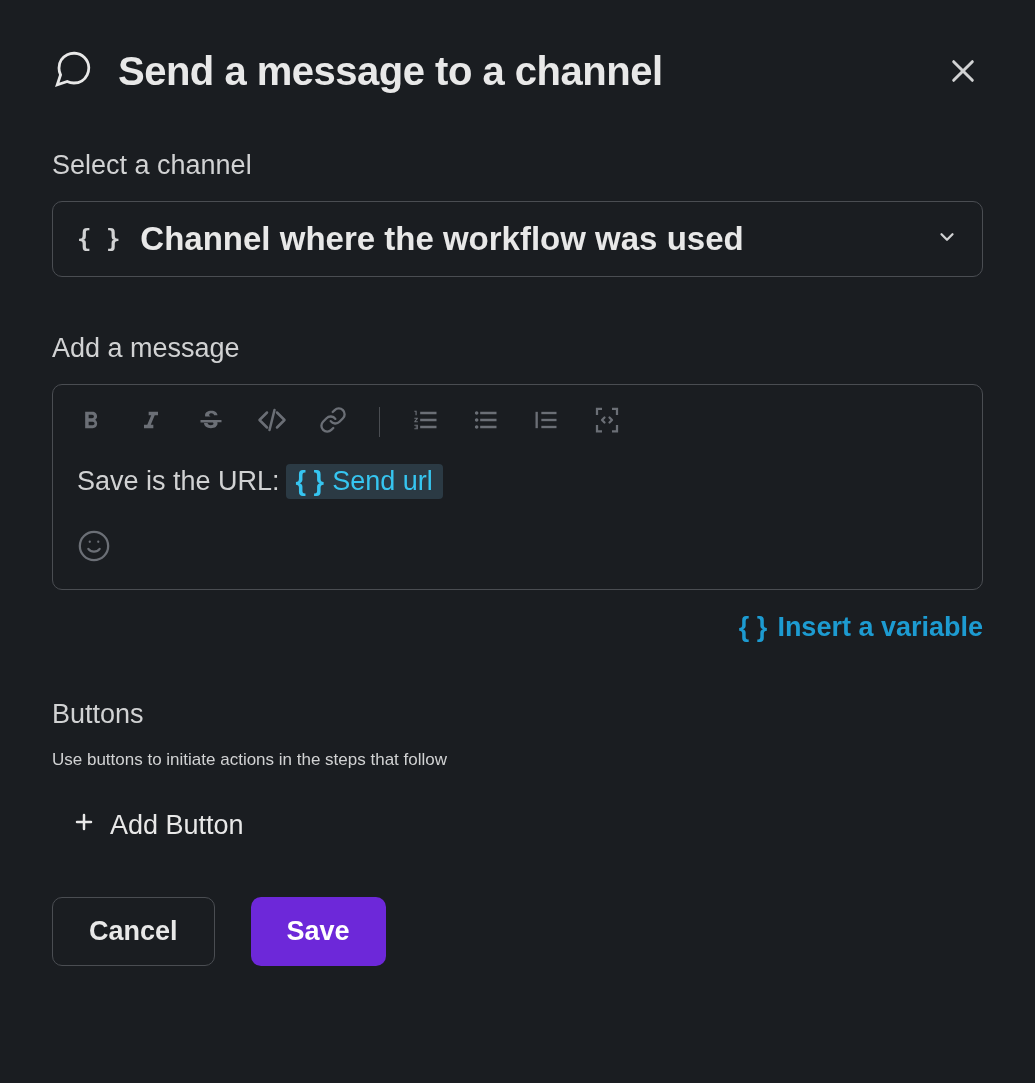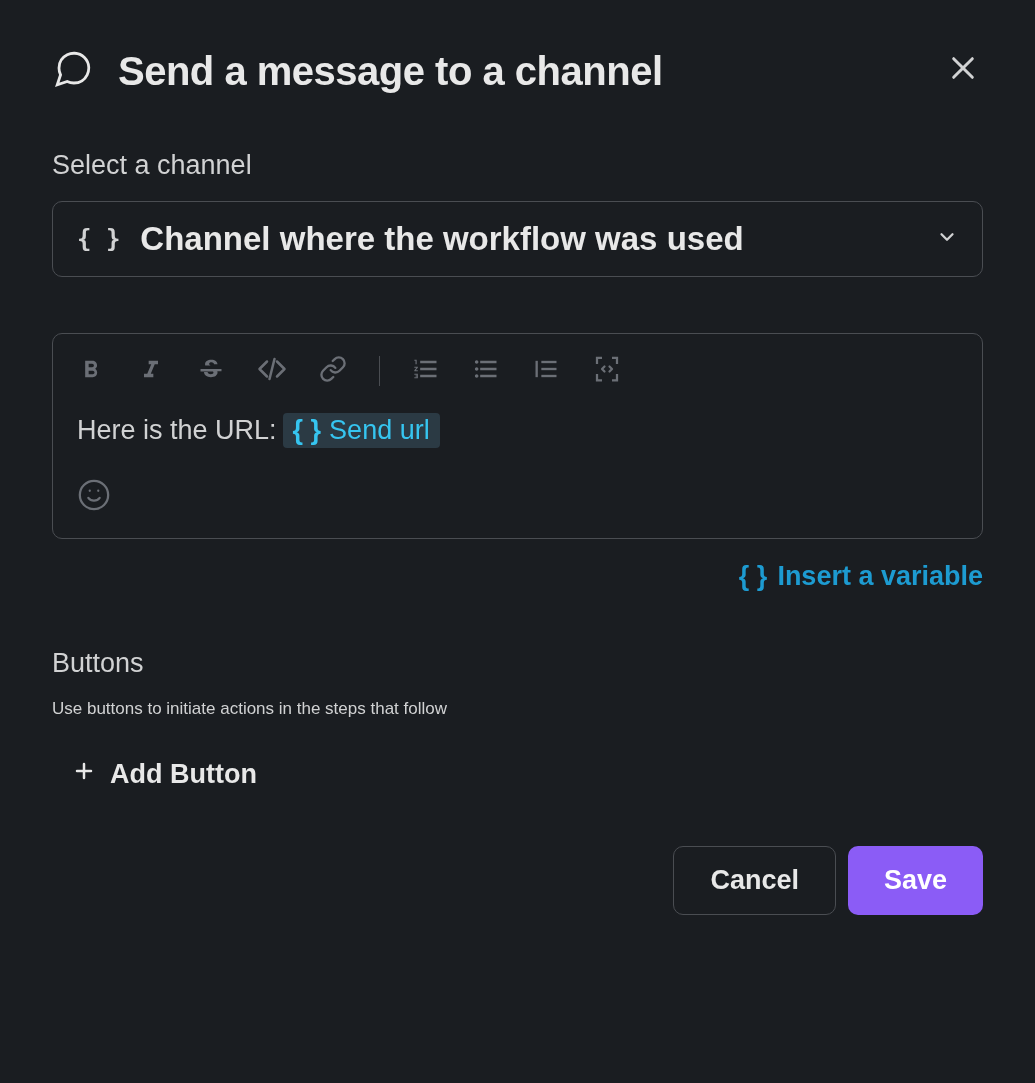--- a/index.html
+++ b/index.html
@@ -10,21 +10,21 @@
   body {
     background: #1a1d21;
     color: #d1d2d3;
     font-family: -apple-system, BlinkMacSystemFont, "Segoe UI", Helvetica, Arial, sans-serif;
     width: 1035px;
     height: 1083px;
     padding: 48px 52px;
   }
   .header {
     display: flex;
-    align-items: flex-start;
+    align-items: flex-end;
     justify-content: space-between;
     margin-bottom: 56px;
   }
   .header-left {
     display: flex;
     align-items: center;
     gap: 24px;
   }
   .title {
     font-size: 40px;
@@ -156,47 +156,46 @@
     font-size: 17px;
     color: #d1d2d3;
     margin-top: 6px;
     margin-bottom: 40px;
   }
   .add-button-btn {
     background: none;
     border: none;
     color: #e8e8e8;
     font-size: 27px;
-    font-weight: 700;
+    font-weight: 400;
     cursor: pointer;
     display: flex;
     align-items: flex-start;
     gap: 14px;
     padding-left: 20px;
   }
   .footer-actions {
     display: flex;
-    justify-content: flex-end;
-    gap: 12px;
+    gap: 36px;
     margin-top: 56px;
   }
   .btn {
     border-radius: 10px;
     font-size: 27px;
     font-weight: 700;
     padding: 18px 36px;
     cursor: pointer;
   }
   .btn-cancel {
     background: transparent;
     border: 1px solid #4a4d52;
     color: #e8e8e8;
   }
   .btn-save {
-    background: #8b5cf6;
+    background: #6d28d9;
     border: none;
     color: #ffffff;
   }
 </style>
 </head>
 <body>
 
 <div class="header">
   <div class="header-left">
     <span>
@@ -225,20 +224,21 @@
     </div>
     <span>
       <svg width="22" height="22" viewBox="0 0 24 24" fill="none" stroke="#d1d2d3" stroke-width="2.5" stroke-linecap="round" stroke-linejoin="round">
         <polyline points="6 9 12 15 18 9"></polyline>
       </svg>
     </span>
   </div>
 </div>
 
 <div>
+  <div class="section-label">Add a message</div>
   <div class="editor-box">
     <div class="toolbar">
       <button class="toolbar-btn">
         <span>
           <svg width="28" height="28" viewBox="0 0 24 24" fill="#6b6f76">
               <path d="M15.6 11.8c1-.7 1.6-1.8 1.6-2.8 0-2.3-1.8-4-4-4H7v14h6.5c2.1 0 3.8-1.7 3.8-3.8 0-1.5-.9-2.8-1.7-3.4zM10 7.5h3c.8 0 1.5.7 1.5 1.5s-.7 1.5-1.5 1.5h-3v-3zm3.5 9H10v-3h3.5c.8 0 1.5.7 1.5 1.5s-.7 1.5-1.5 1.5z"></path>
             </svg>
         </span>
       </button>
       <button class="toolbar-btn">
@@ -304,21 +304,21 @@
               <path d="M4 16 L4 21 L8 21"></path>
               <path d="M16 21 L20 21 L20 16"></path>
               <path d="M20 8 L20 3 L16 3"></path>
               <polyline points="10 10 8 12 10 14" stroke-linecap="round" stroke-linejoin="round"></polyline>
               <polyline points="14 10 16 12 14 14" stroke-linecap="round" stroke-linejoin="round"></polyline>
             </svg>
         </span>
       </button>
     </div>
     <div class="editor-content">
-      <span>Here is the URL: </span>
+      <span>Save is the URL: </span>
       <span class="variable-chip">
         <span class="braces">{ }</span>
         <span>Send url</span>
       </span>
     </div>
     <div class="editor-footer">
       <button class="emoji-btn">
         <span>
           <svg width="34" height="34" viewBox="0 0 24 24" fill="none" stroke="#6b6f76" stroke-width="1.6" stroke-linecap="round" stroke-linejoin="round">
               <circle cx="12" cy="12" r="10"></circle>

